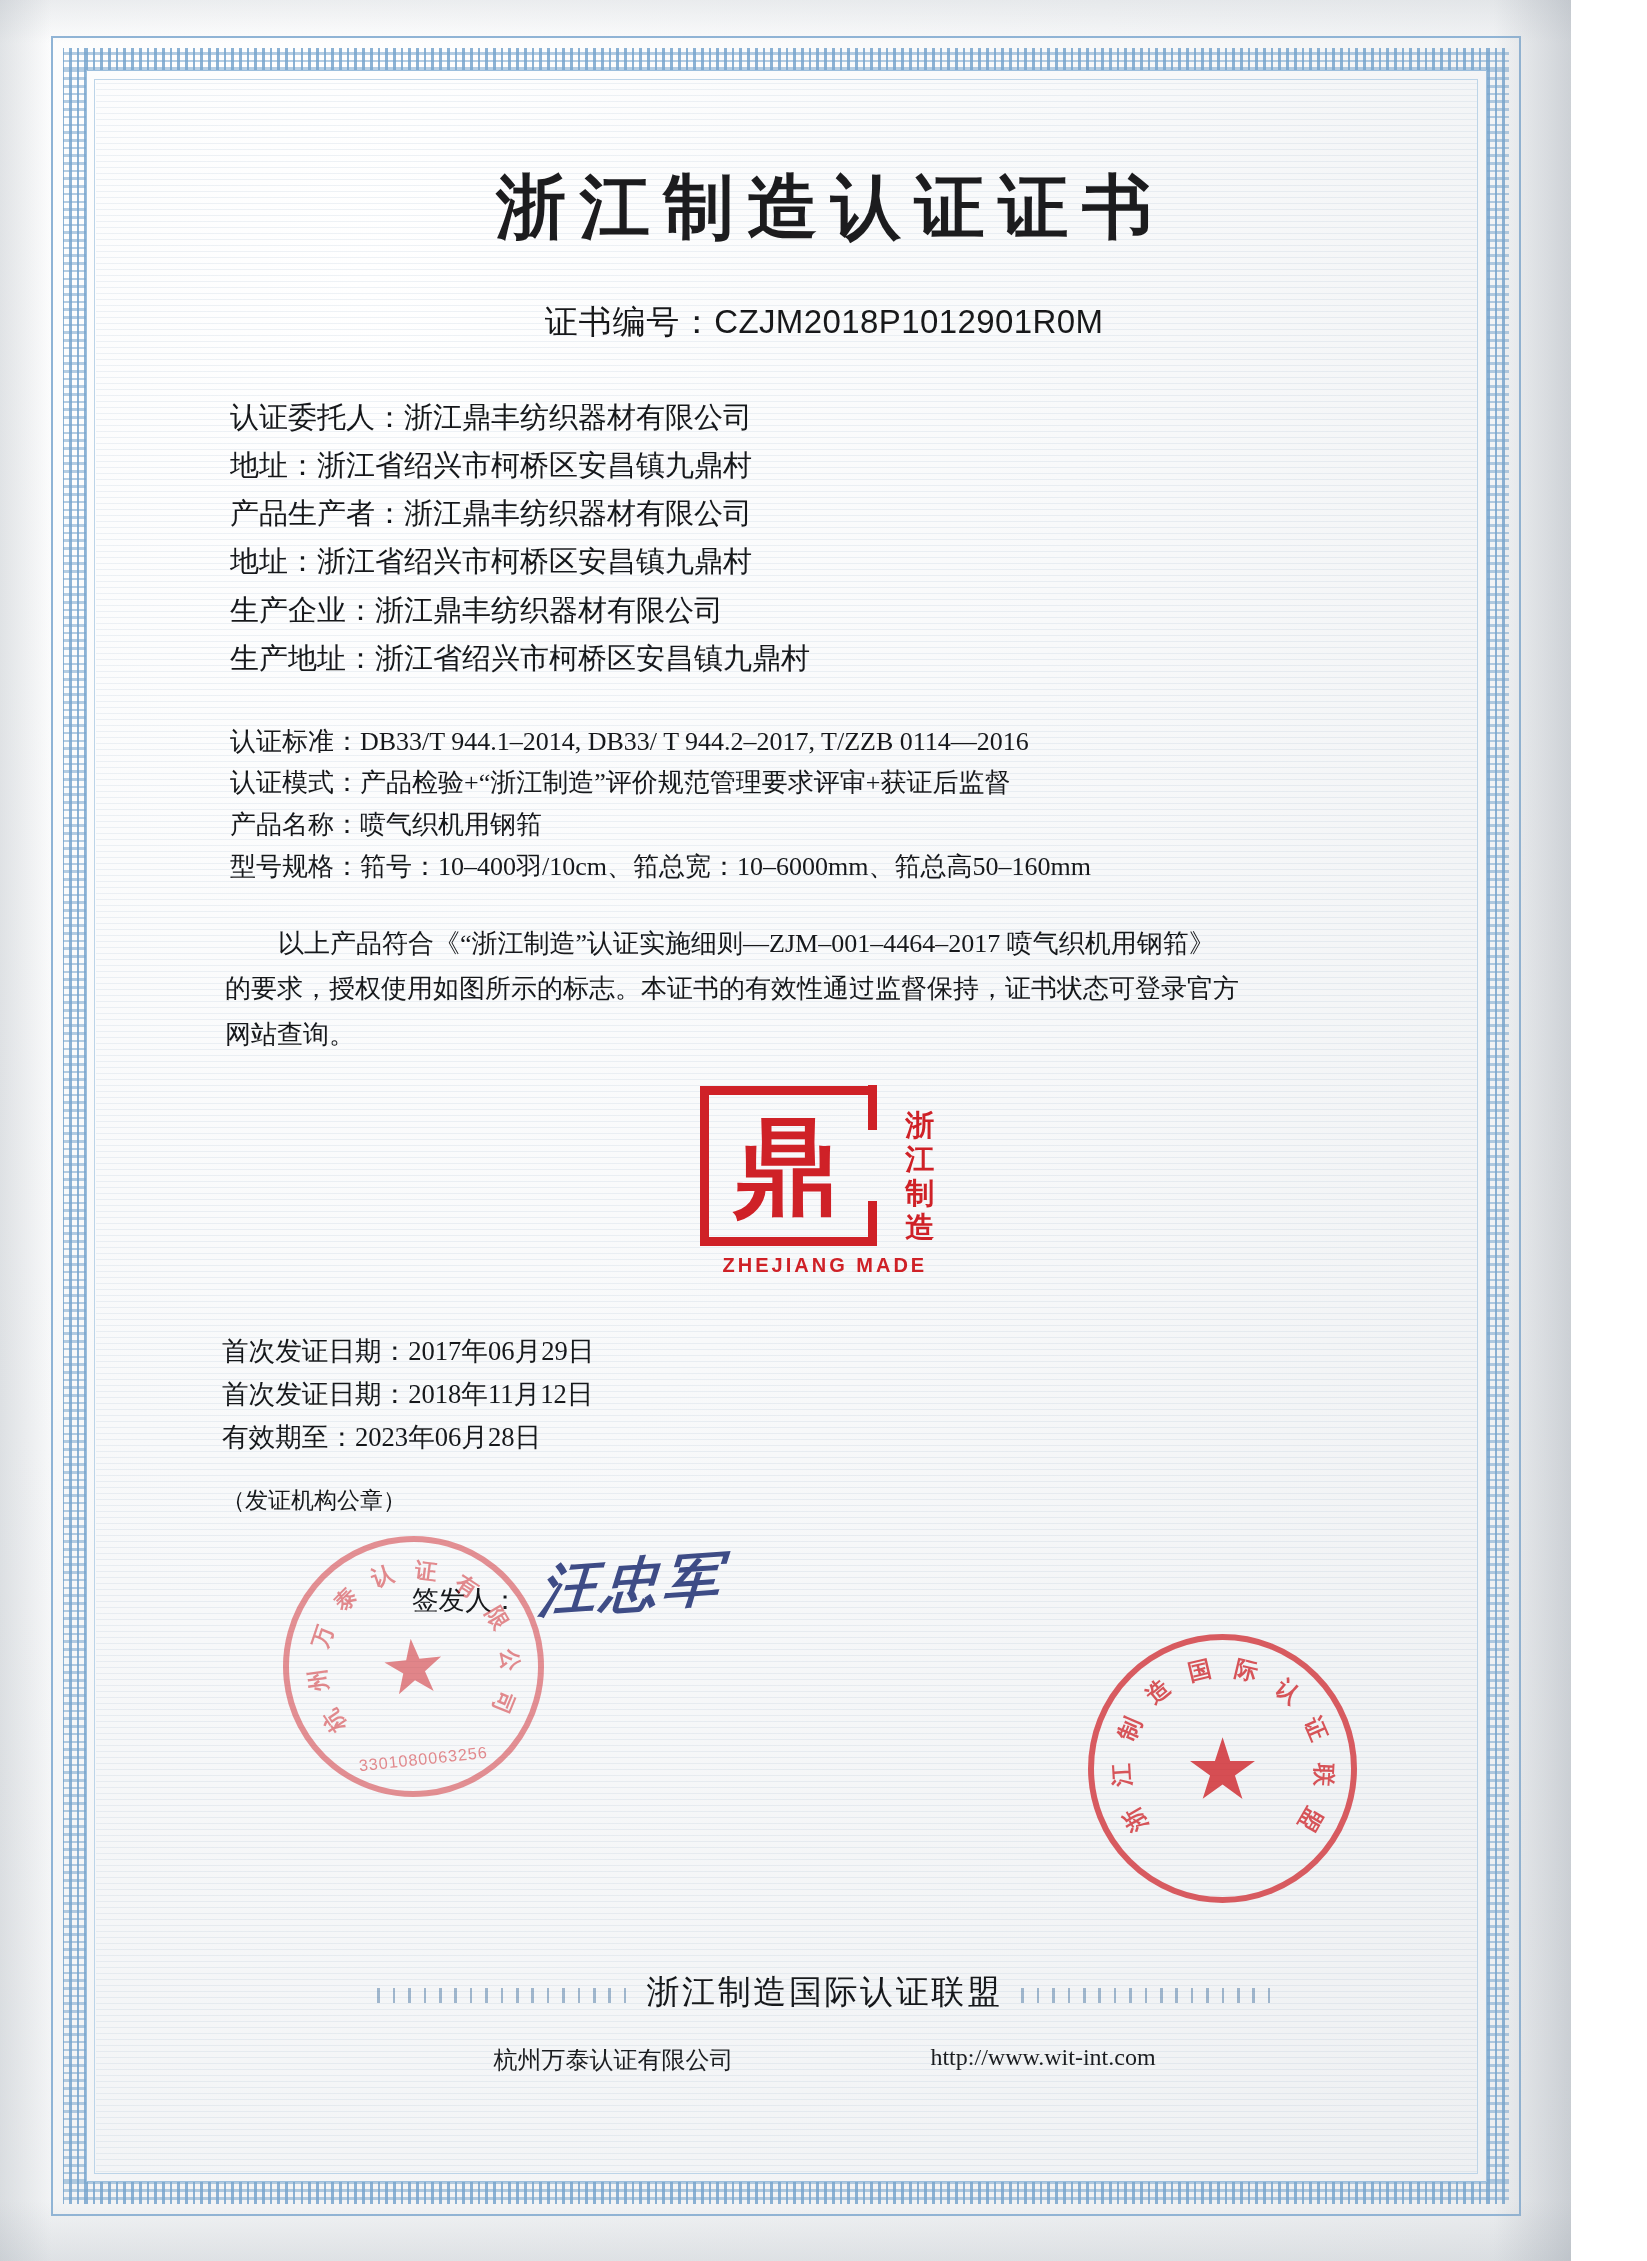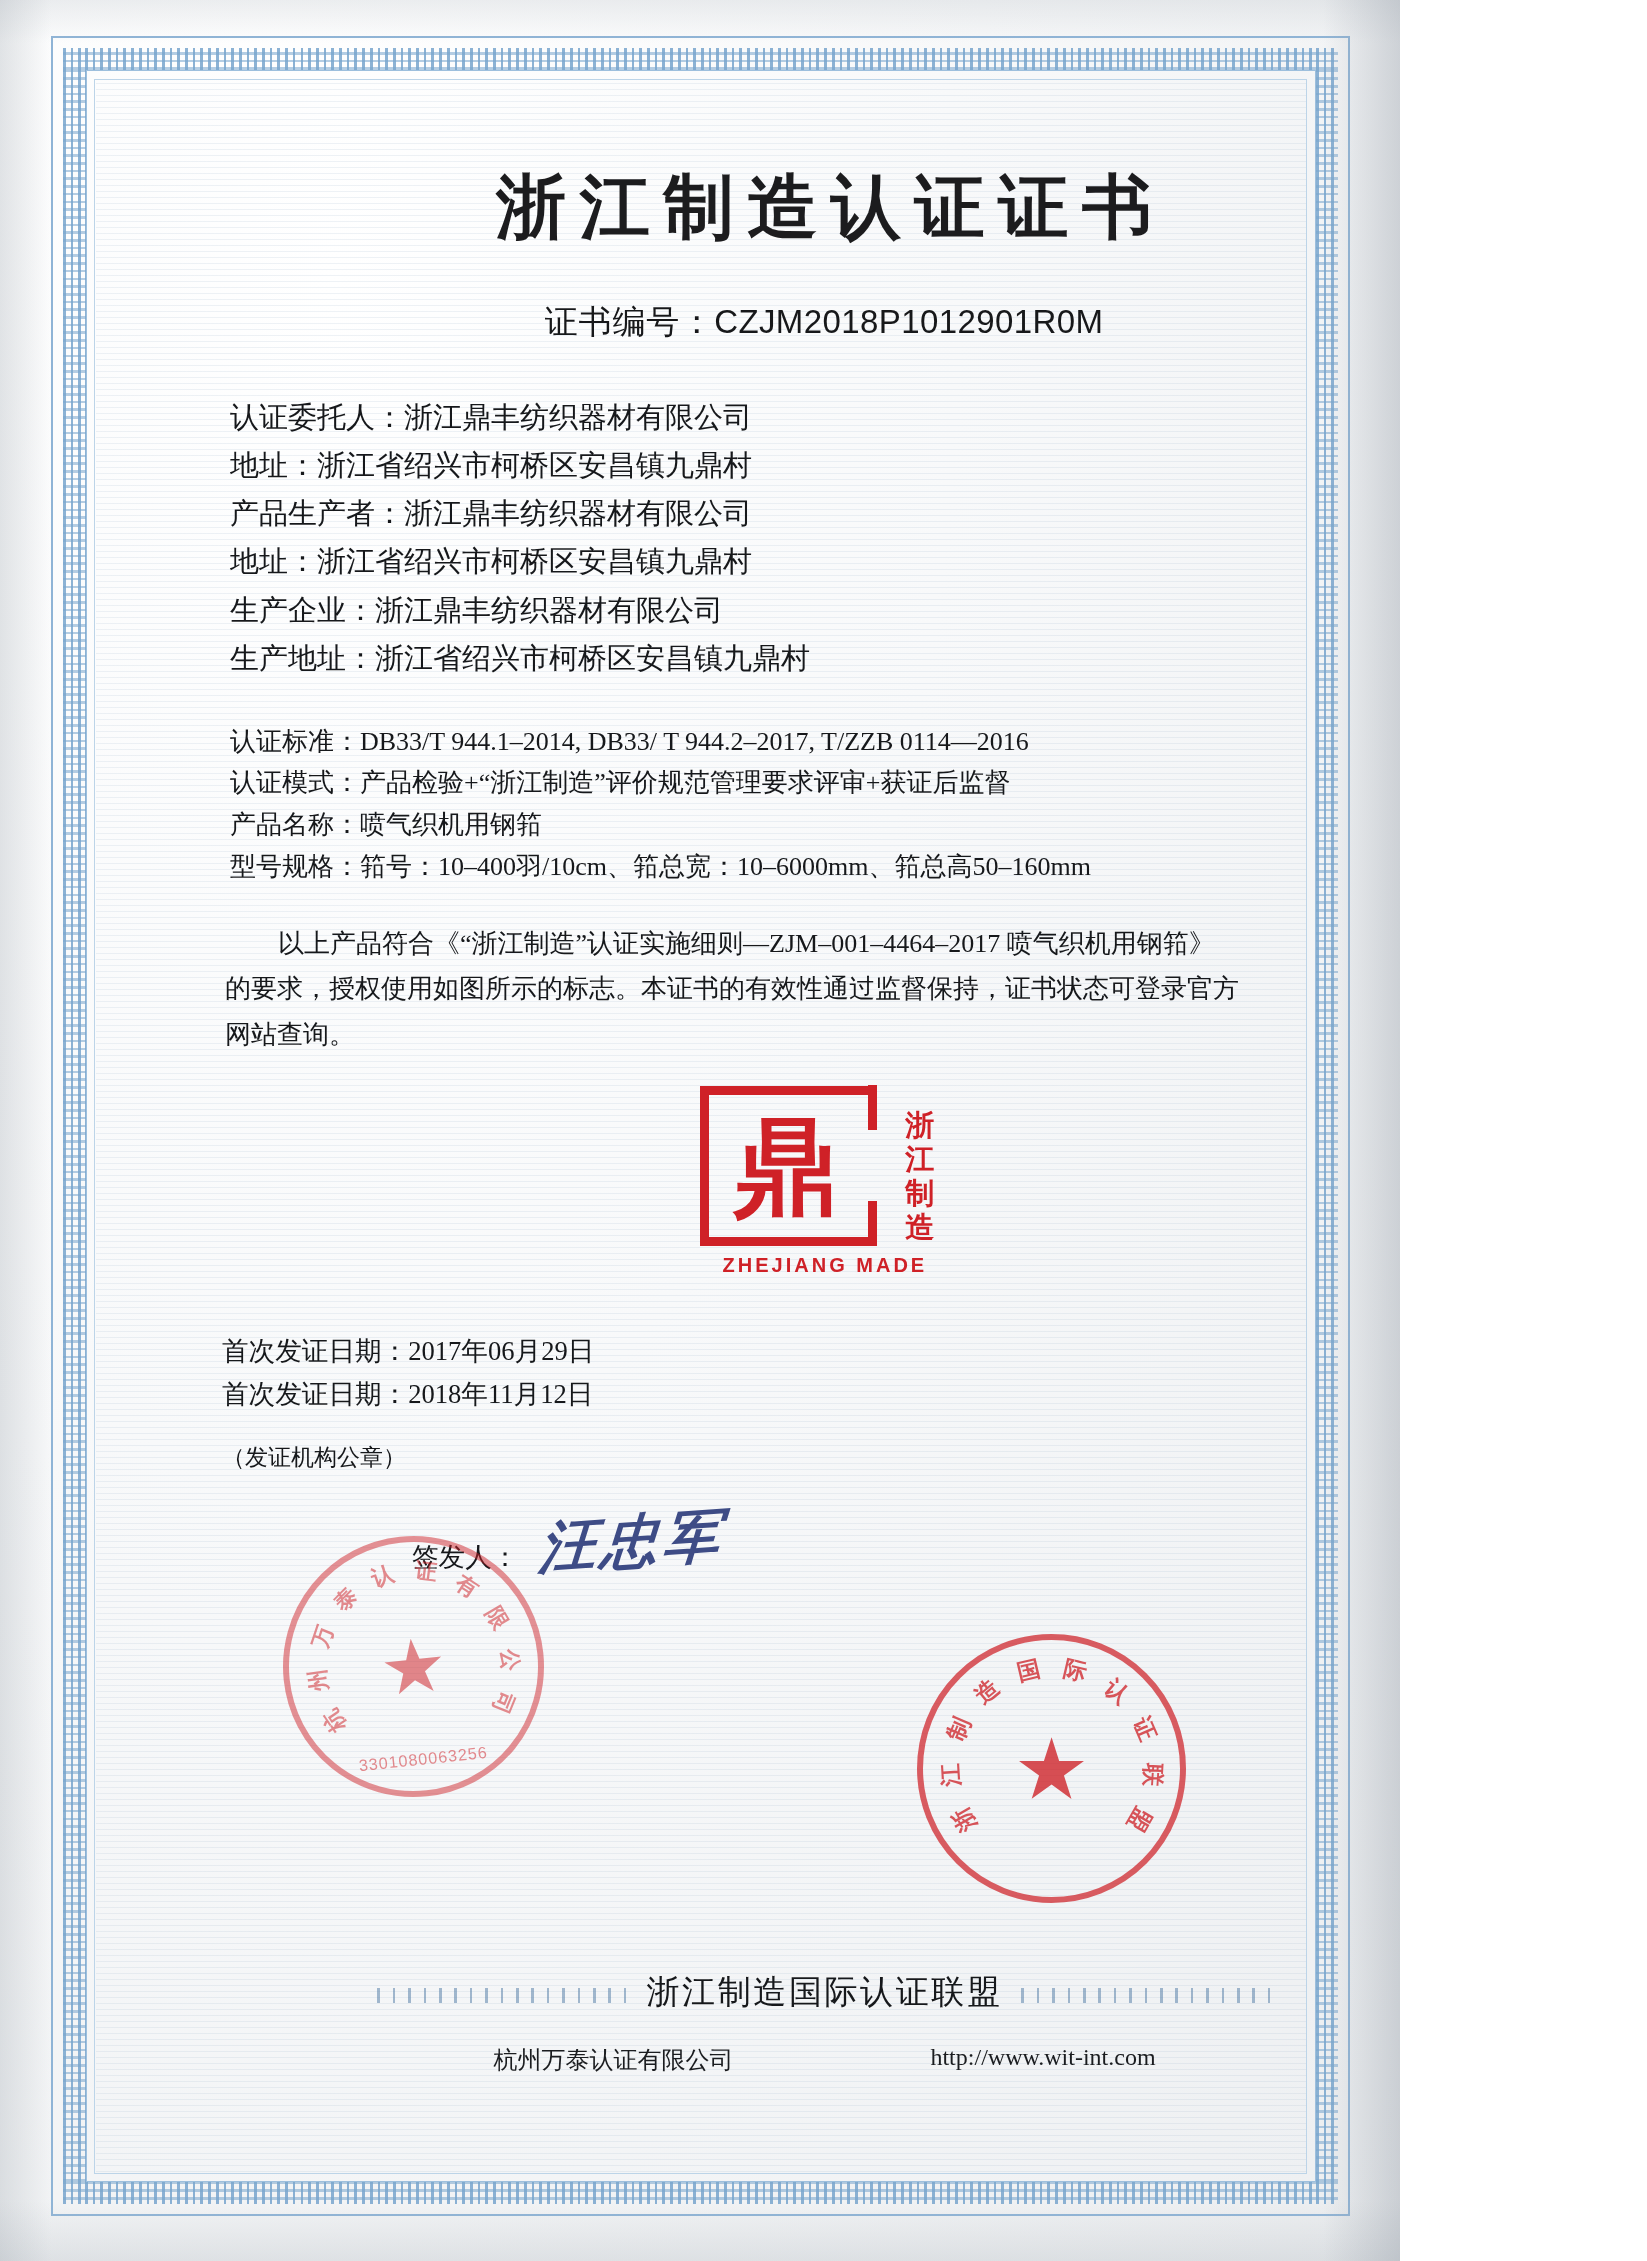--- a/index.html
+++ b/index.html
@@ -10,21 +10,21 @@
   body {
     width: 1647px;
     height: 2261px;
     font-family: "Liberation Serif", serif;
     -webkit-font-smoothing: antialiased;
   }
 
   
   #scan {
     position: relative;
-    width: 1400px;
+    width: 1571px;
     height: 2261px;
     overflow: hidden;
     background:
       radial-gradient(ellipse at 20% 10%, #ffffff 0%, #f7f8f9 45%, #eceef0 100%);
   }
   
   #scan::after {
     content: "";
     position: absolute;
     inset: 0;
@@ -464,20 +464,23 @@
       </div>
     </div>
 
     <div class="dates">
       <div class="date-line">
         <span>首次发证日期：</span><span>2017年06月29日</span>
       </div>
       <div class="date-line">
         <span>首次发证日期：</span><span>2018年11月12日</span>
       </div>
+      <div class="date-line">
+        <span>有效期至：</span><span>2023年06月28日</span>
+      </div>
       <div class="org-note">（发证机构公章）</div>
     </div>
 
     <div class="signer-row">
       <span class="signer-label">签发人：</span>
       <span class="signature">汪忠军</span>
     </div>
 
     <div class="footer">
       <div class="footer-org">

